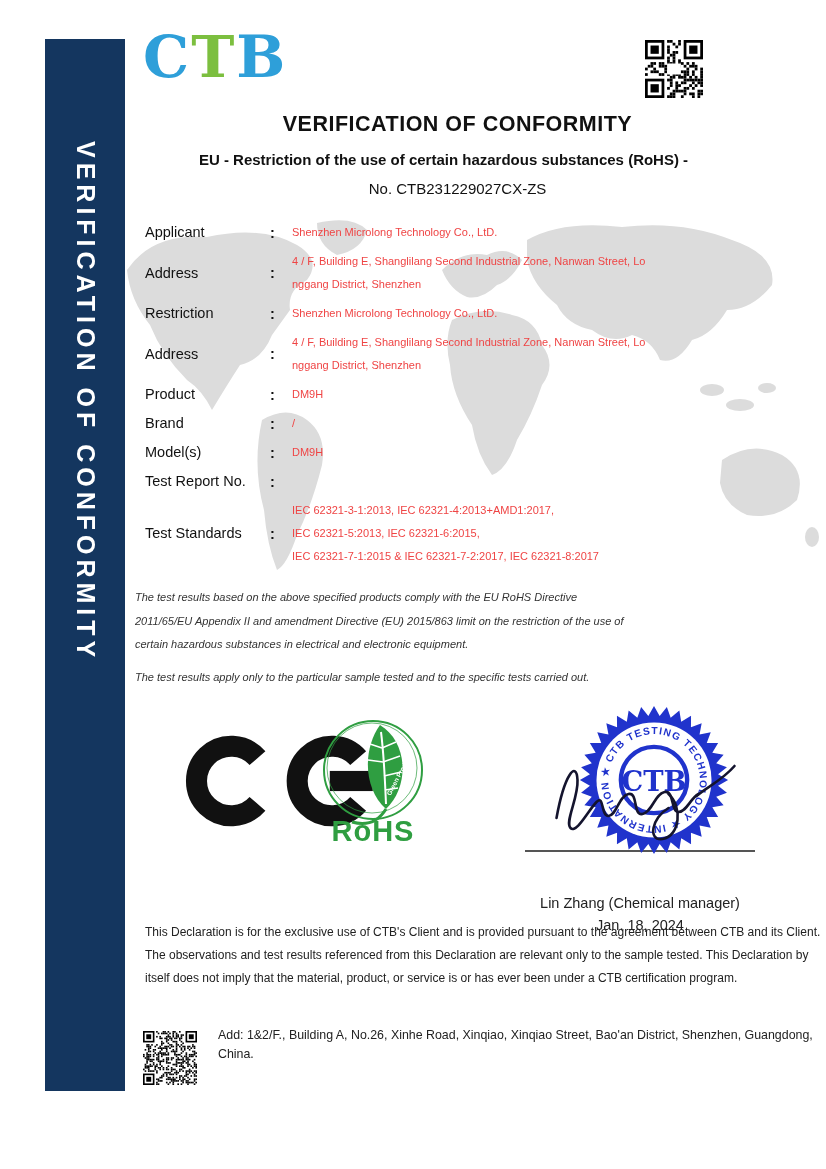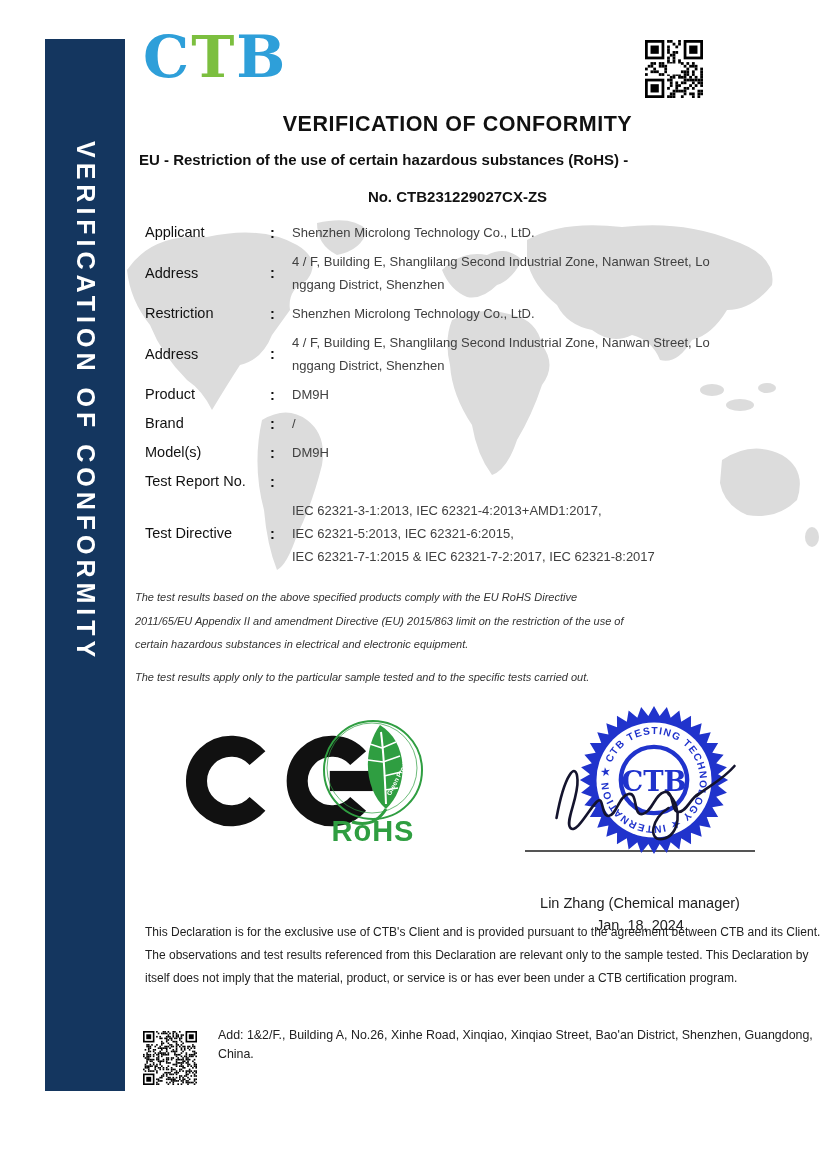--- a/index.html
+++ b/index.html
@@ -14,34 +14,34 @@
                 font-size:25px;letter-spacing:5px;white-space:nowrap;}
 
   
   .logo{position:absolute;left:143px;top:28px;font-family:"DejaVu Serif",serif;
         font-weight:bold;font-size:58px;line-height:1;letter-spacing:2px;z-index:2;}
   .logo .blue{color:#2e9fd9;} .logo .green{color:#7cbf3f;}
   .qr-top{position:absolute;left:645px;top:40px;width:58px;height:58px;z-index:2;}
 
   .doc-title{position:absolute;left:145px;top:112px;width:625px;text-align:center;
              font-size:21.5px;font-weight:bold;color:#111;letter-spacing:.5px;z-index:2;}
-  .subtitle{position:absolute;left:139px;top:151px;width:625px;text-align:left;
+  .subtitle{position:absolute;left:131px;top:151px;width:625px;text-align:center;
             font-size:15px;font-weight:bold;color:#111;z-index:2;}
-  .cert-no{position:absolute;left:145px;top:188px;width:625px;text-align:center;
-           font-size:15px;font-weight:bold;color:#111;z-index:2;}
+  .cert-no{position:absolute;left:145px;top:180px;width:625px;text-align:center;
+           font-size:15px;font-weight:normal;color:#111;z-index:2;}
 
   
   .map{position:absolute;left:112px;top:215px;width:720px;height:385px;z-index:0;}
 
   
   .fields{position:absolute;left:145px;top:221px;width:672px;z-index:2;}
   .field-row{display:flex;align-items:center;margin-bottom:6px;}
   .field-label{width:125px;font-weight:normal;font-size:14.5px;color:#111;line-height:23px;}
   .field-colon{width:16px;font-weight:bold;font-size:14.5px;color:#111;text-align:left;}
-  .field-value{flex:1;padding-left:6px;font-size:13px;color:#404040;
+  .field-value{flex:1;padding-left:6px;font-size:11px;color:#ef4444;
                line-height:23px;white-space:pre-line;}
 
   .para{position:absolute;left:135px;width:675px;font-size:11px;color:#333;
         line-height:23.5px;white-space:pre-line;z-index:2;font-style:italic;}
   .para1{top:586px;} .para2{top:666px;}
 
   
   .ce-mark{position:absolute;left:176px;top:735px;z-index:2;}
   .rohs-mark{position:absolute;left:318px;top:710px;z-index:2;}
   .stamp{position:absolute;left:576px;top:702px;z-index:3;}
@@ -273,21 +273,21 @@
     <div class="field-row">
       <div class="field-label">Model(s)</div>
       <div class="field-colon">:</div>
       <div class="field-value">DM9H</div>
     </div>
     <div class="field-row">
       <div class="field-label">Test Report No.</div>
       <div class="field-colon">:</div>
     </div>
     <div class="field-row">
-      <div class="field-label">Test Directive</div>
+      <div class="field-label">Test Standards</div>
       <div class="field-colon">:</div>
       <div class="field-value">IEC 62321-3-1:2013, IEC 62321-4:2013+AMD1:2017,
 IEC 62321-5:2013, IEC 62321-6:2015,
 IEC 62321-7-1:2015 &amp; IEC 62321-7-2:2017, IEC 62321-8:2017</div>
     </div>
   </div>
 
   <div class="para para1">The test results based on the above specified products comply with the EU RoHS Directive
 2011/65/EU Appendix II and amendment Directive (EU) 2015/863 limit on the restriction of the use of
 certain hazardous substances in electrical and electronic equipment.</div>

